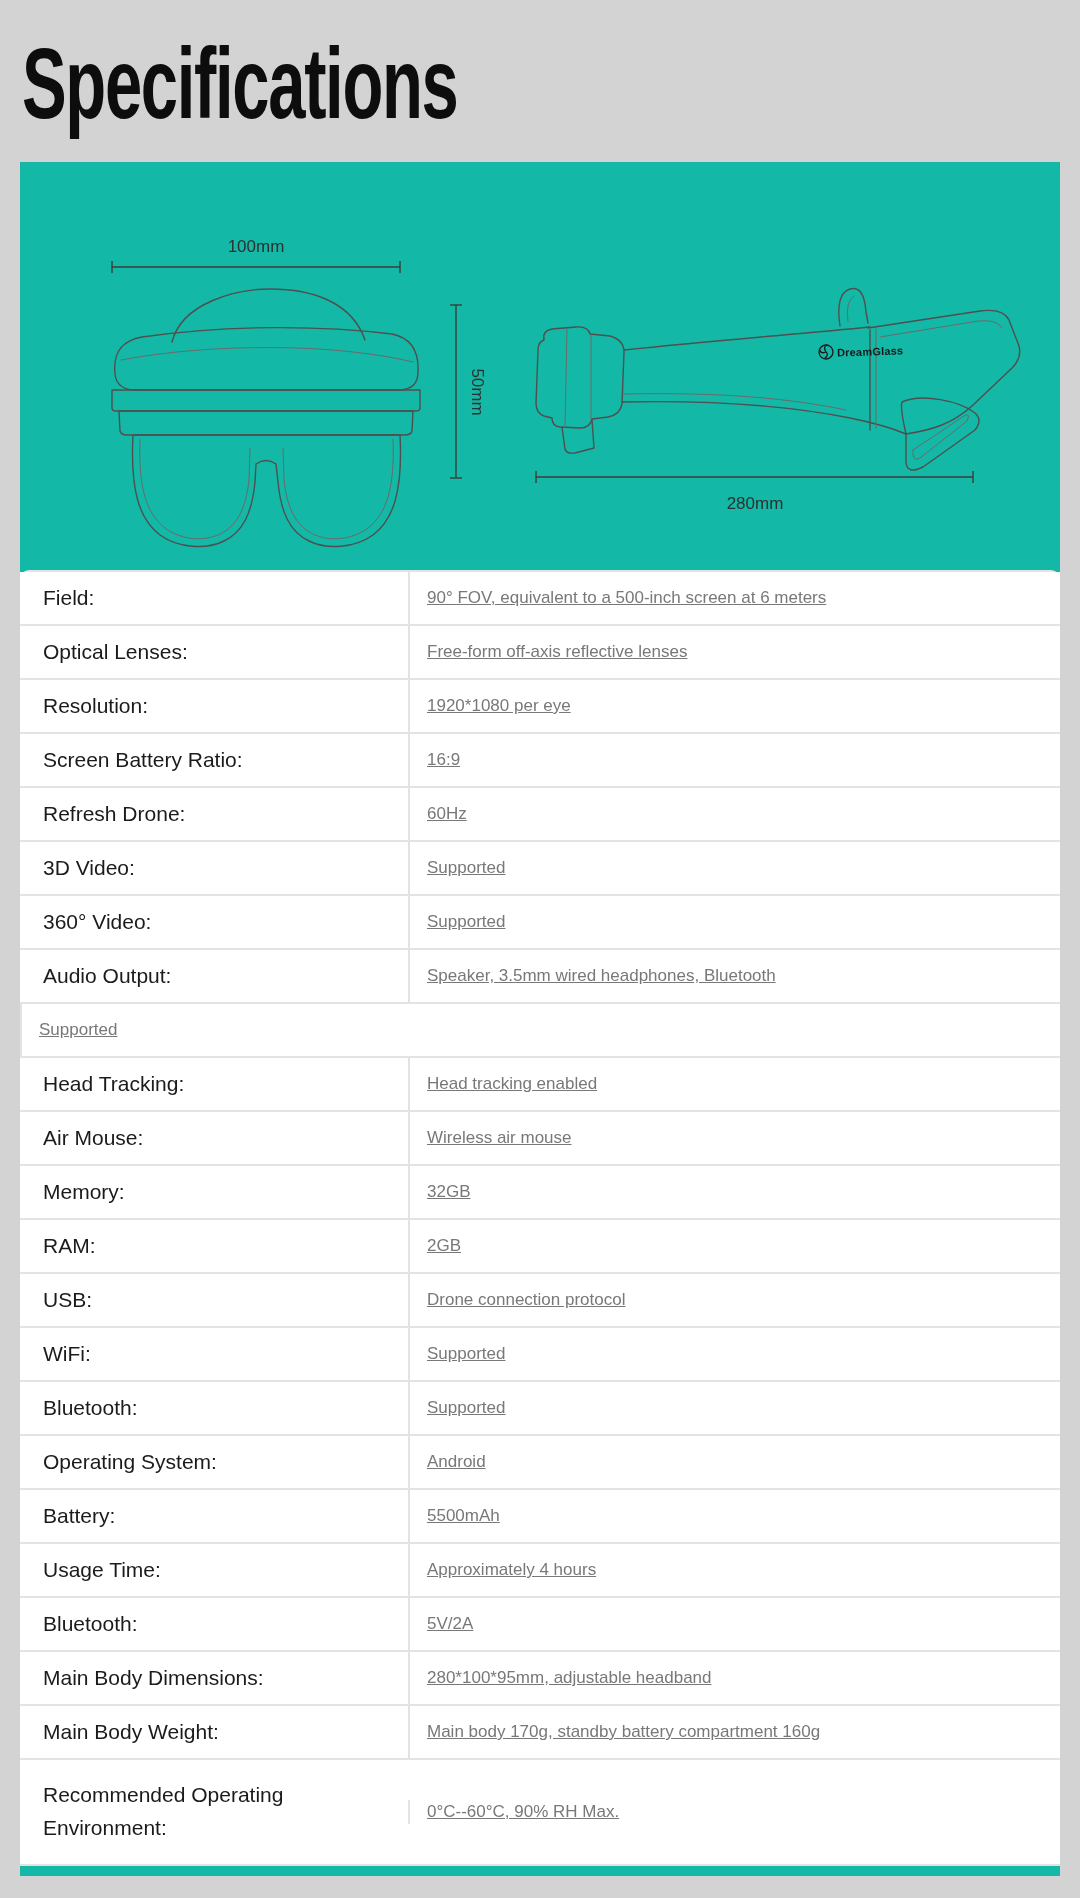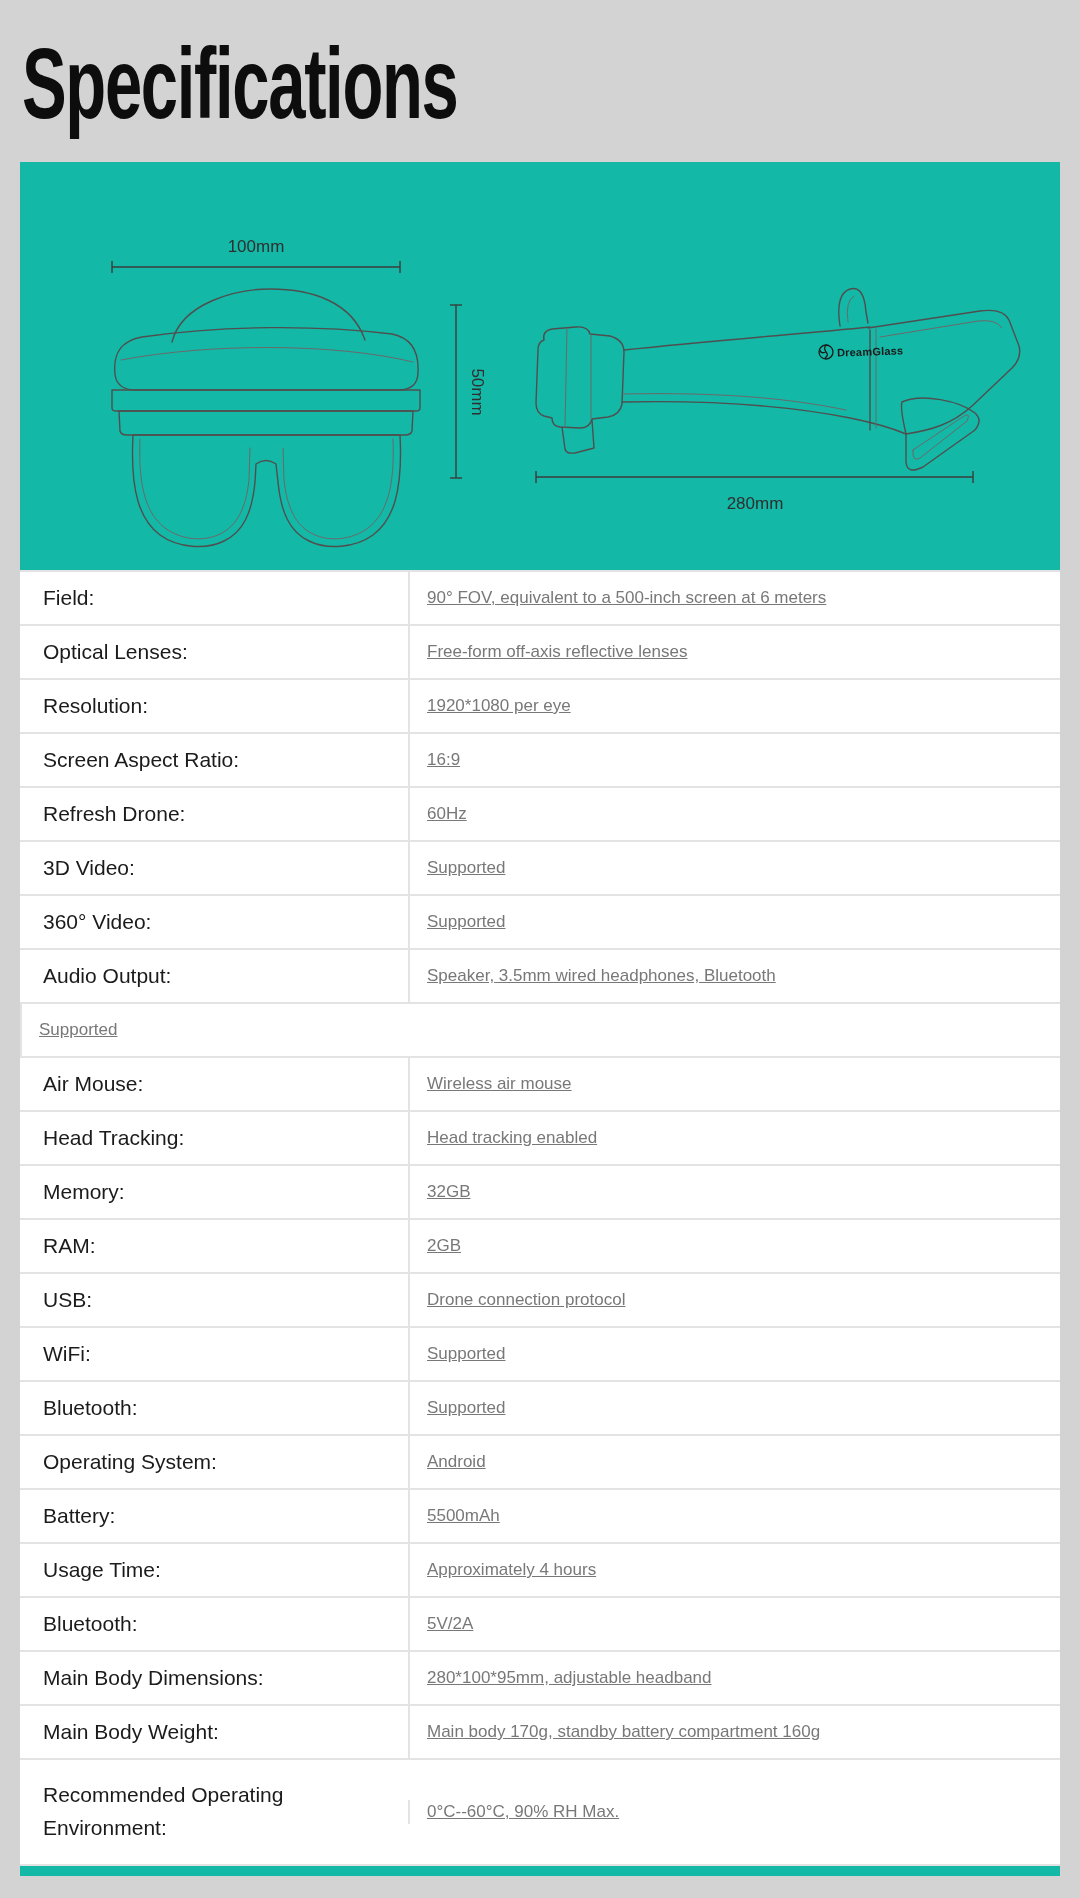--- a/index.html
+++ b/index.html
@@ -25,20 +25,21 @@
   .diagram svg{display:block;}
   .sketch{fill:none;stroke:#4f4f4f;stroke-width:1.4;stroke-linecap:round;stroke-linejoin:round;}
   .sketch-thin{fill:none;stroke:#6a6a6a;stroke-width:1;stroke-linecap:round;stroke-linejoin:round;}
   .dim{stroke:#3c3c3c;stroke-width:1.4;}
   .dim-text{fill:#2f2f2f;font-size:17px;font-family:"Liberation Sans","DejaVu Sans",sans-serif;}
   .logo-text{fill:#1a1a1a;font-size:11px;font-weight:bold;letter-spacing:.2px;
     font-family:"Liberation Sans","DejaVu Sans",sans-serif;}
   .spec-table{
     position:absolute;left:0;top:408px;width:1040px;
     border-top:2px solid #e3e3e3;
+    border-radius:9px;
   }
   .spec-row{
     display:flex;box-sizing:border-box;height:54px;
     border-bottom:2px solid #e3e3e3;background:#ffffff;
   }
   .spec-row.tall{height:106px;align-items:center;}
   .spec-label{
     box-sizing:border-box;width:388px;flex:0 0 388px;
     display:flex;align-items:center;
     padding-left:23px;padding-right:120px;
@@ -152,21 +153,21 @@
       </div>
       <div class="spec-row">
         <div class="spec-label">Optical Lenses:</div>
         <div class="spec-value">Free-form off-axis reflective lenses</div>
       </div>
       <div class="spec-row">
         <div class="spec-label">Resolution:</div>
         <div class="spec-value">1920*1080 per eye</div>
       </div>
       <div class="spec-row">
-        <div class="spec-label">Screen Aspect Ratio:</div>
+        <div class="spec-label">Screen Battery Ratio:</div>
         <div class="spec-value">16:9</div>
       </div>
       <div class="spec-row">
         <div class="spec-label">Refresh Drone:</div>
         <div class="spec-value">60Hz</div>
       </div>
       <div class="spec-row">
         <div class="spec-label">3D Video:</div>
         <div class="spec-value">Supported</div>
       </div>
@@ -175,26 +176,26 @@
         <div class="spec-value">Supported</div>
       </div>
       <div class="spec-row">
         <div class="spec-label">Audio Output:</div>
         <div class="spec-value">Speaker, 3.5mm wired headphones, Bluetooth</div>
       </div>
       <div class="spec-row">
         <div class="spec-value">Supported</div>
       </div>
       <div class="spec-row">
+        <div class="spec-label">Head Tracking:</div>
+        <div class="spec-value">Head tracking enabled</div>
+      </div>
+      <div class="spec-row">
         <div class="spec-label">Air Mouse:</div>
         <div class="spec-value">Wireless air mouse</div>
-      </div>
-      <div class="spec-row">
-        <div class="spec-label">Head Tracking:</div>
-        <div class="spec-value">Head tracking enabled</div>
       </div>
       <div class="spec-row">
         <div class="spec-label">Memory:</div>
         <div class="spec-value">32GB</div>
       </div>
       <div class="spec-row">
         <div class="spec-label">RAM:</div>
         <div class="spec-value">2GB</div>
       </div>
       <div class="spec-row">

